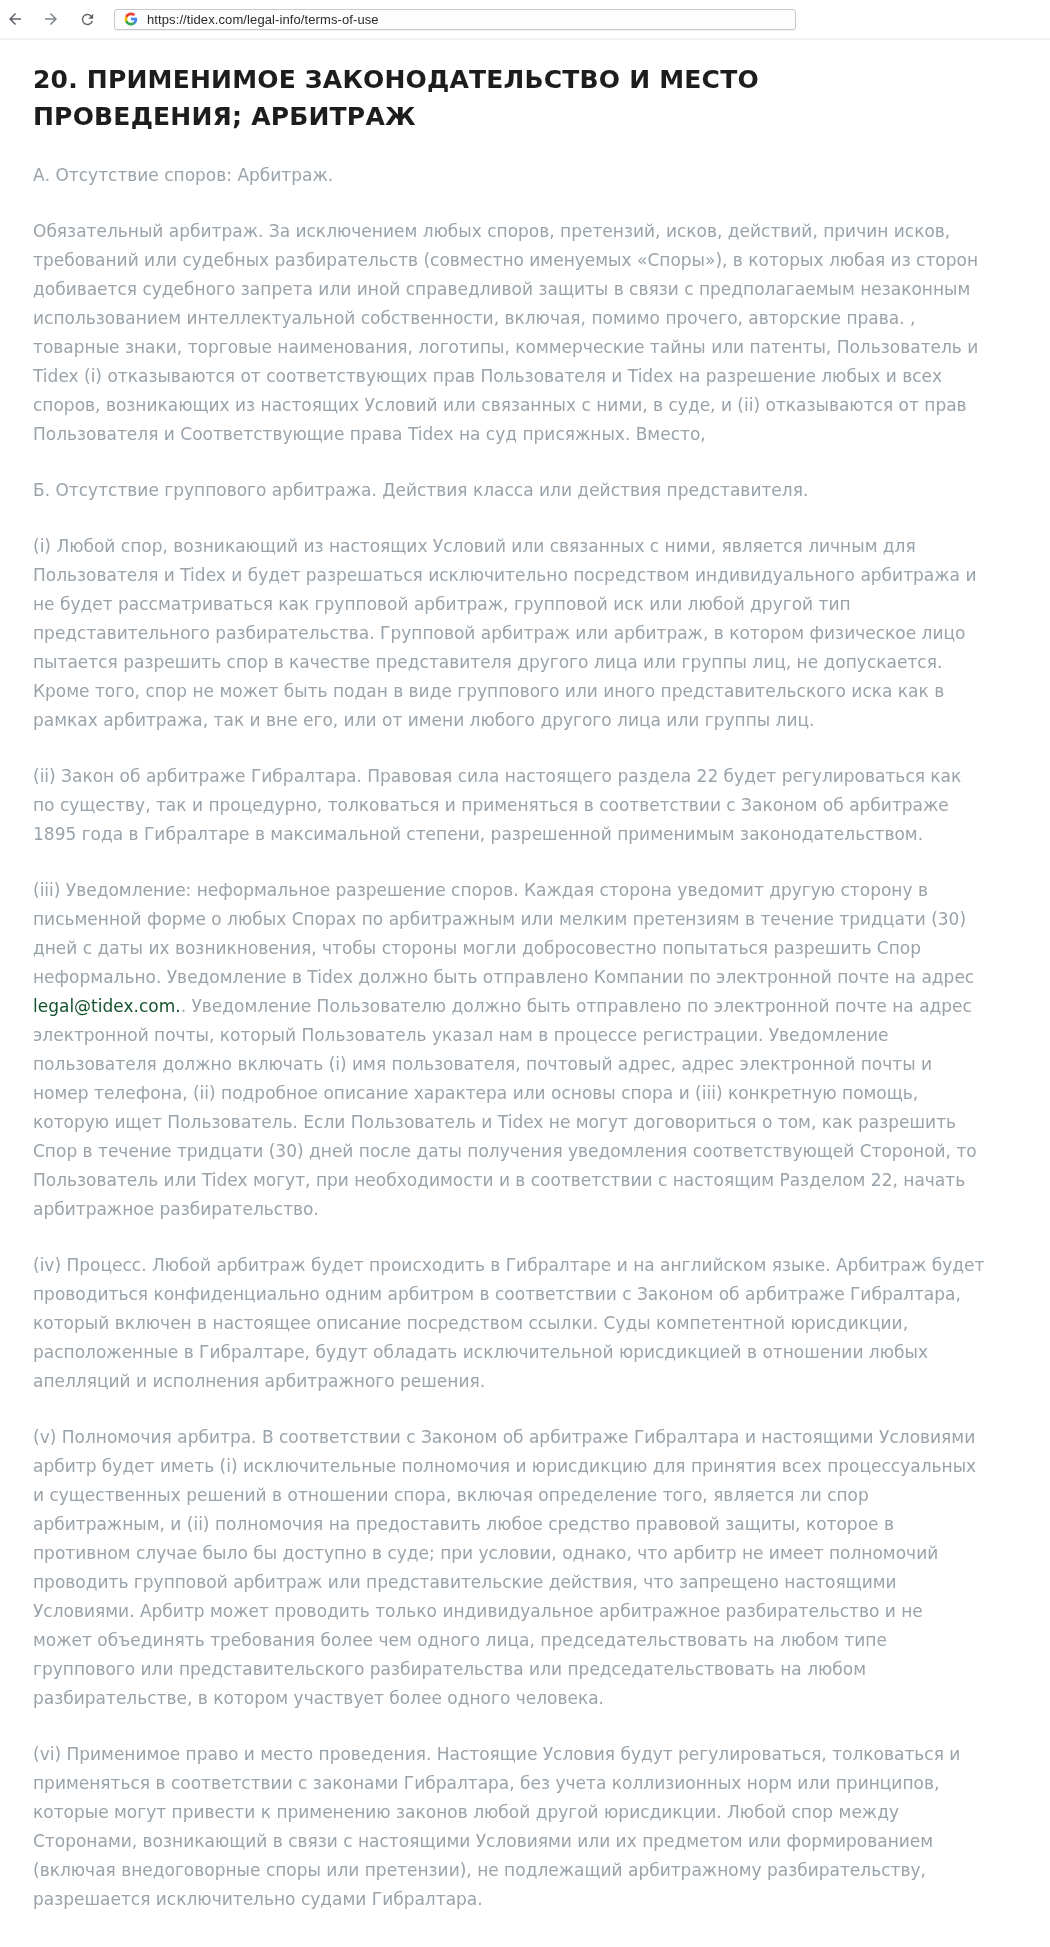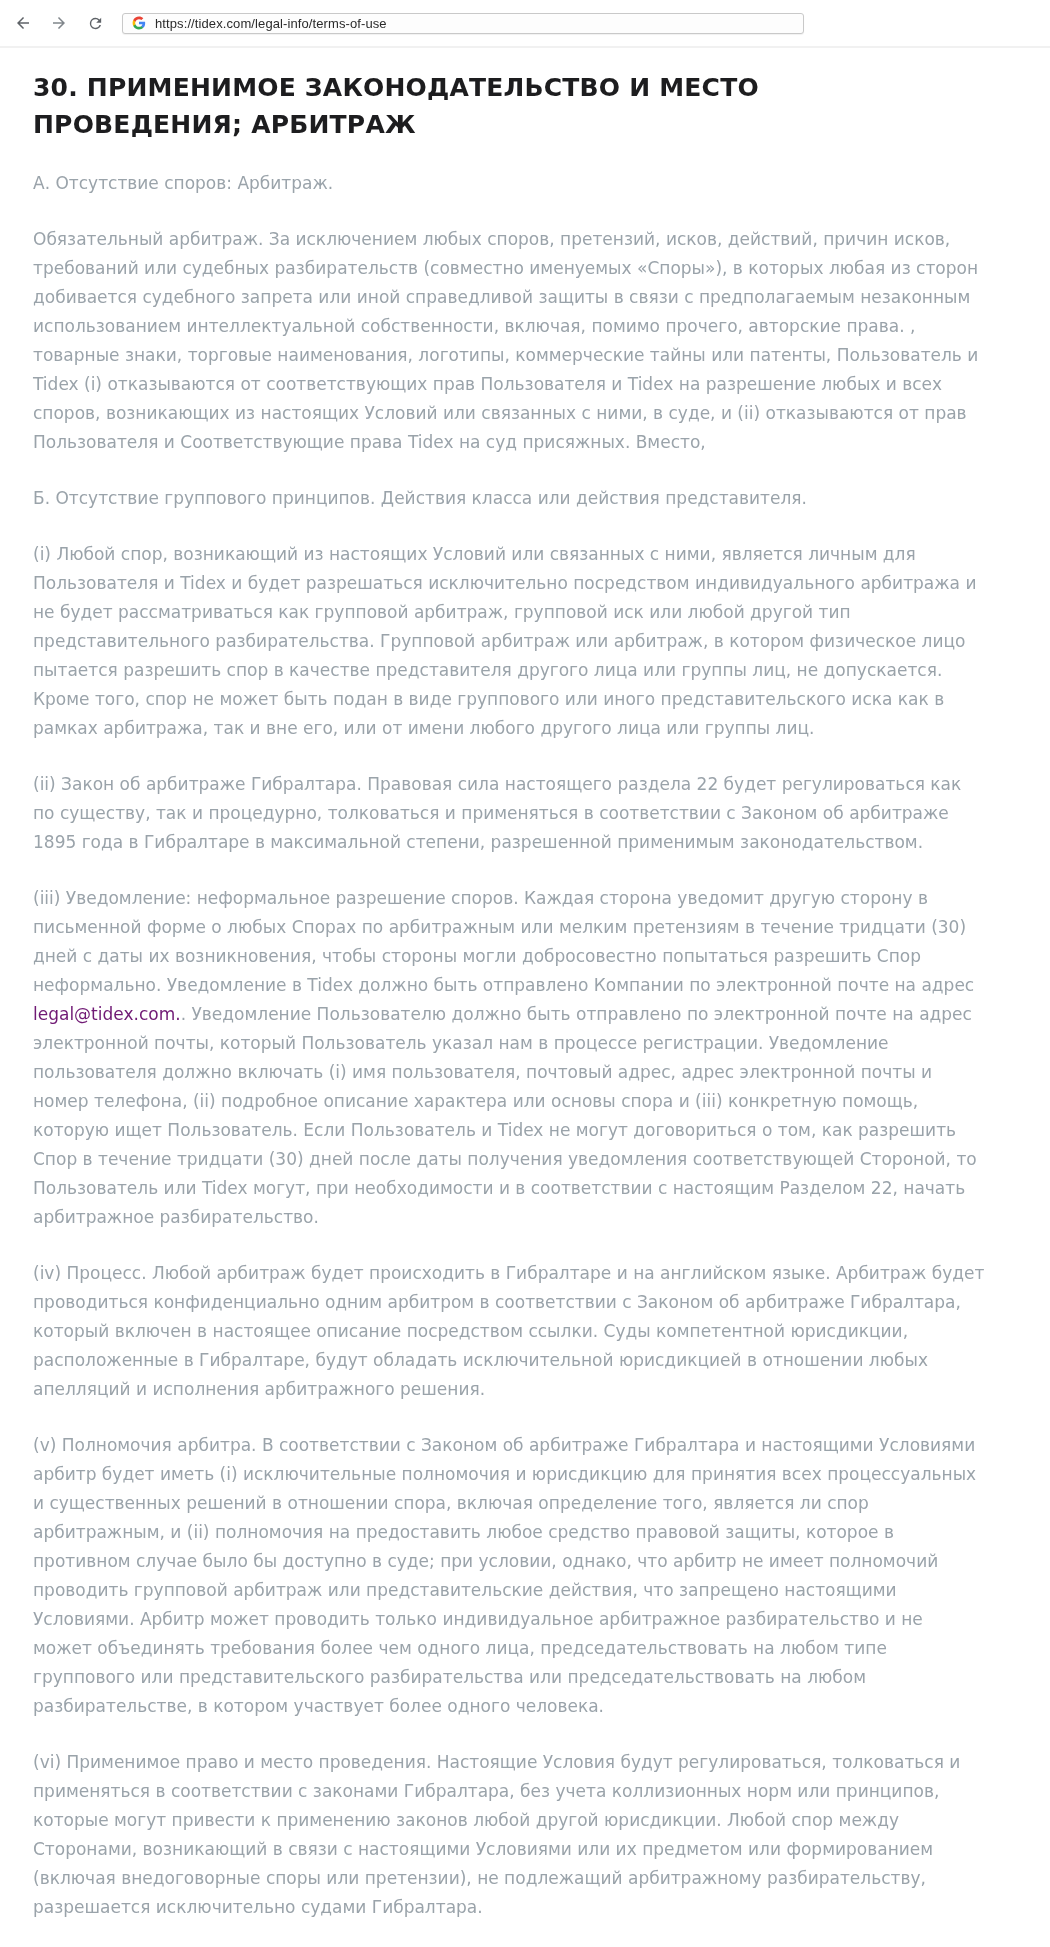--- a/index.html
+++ b/index.html
@@ -8,22 +8,22 @@
     background: #ffffff;
     width: 1050px;
     height: 1947px;
     overflow: hidden;
     font-family: "DejaVu Sans", "Liberation Sans", sans-serif;
   }
   
   .browser-bar {
     display: flex;
     align-items: center;
-    height: 48px;
-    padding: 0 10px;
+    height: 40px;
+    padding: 0 2px;
     background: #ffffff;
     border-bottom: 2px solid #f1f1f1;
     box-sizing: border-box;
   }
   .nav-btn {
     width: 26px;
     height: 26px;
     display: flex;
     align-items: center;
     justify-content: center;
@@ -70,21 +70,21 @@
   }
   .doc-par {
     margin: 0 0 27px 0;
     font-size: 17px;
     line-height: 29px;
     color: #9aa3aa;
     max-width: 985px;
   }
   .doc-par:last-child { margin-bottom: 16px; }
   a.email-link {
-    color: #701a75;
+    color: #14532d;
     text-decoration: none;
     cursor: pointer;
   }
 </style>
 </head>
 <body>
 
 <div class="browser-bar">
   <span class="nav-btn">
     <svg width="18" height="18" viewBox="0 0 24 24">
@@ -108,27 +108,27 @@
         <path fill="#34A853" d="M24 46c5.94 0 10.92-1.97 14.56-5.33l-7.11-5.52c-1.97 1.32-4.49 2.1-7.45 2.1-5.73 0-10.58-3.87-12.31-9.07H4.34v5.7C7.96 41.07 15.4 46 24 46z"></path>
         <path fill="#FBBC05" d="M11.69 28.18C11.25 26.86 11 25.45 11 24s.25-2.86.69-4.18v-5.7H4.34A21.97 21.97 0 0 0 2 24c0 3.55.85 6.91 2.34 9.88l7.35-5.7z"></path>
         <path fill="#EA4335" d="M24 10.75c3.23 0 6.13 1.11 8.41 3.29l6.31-6.31C34.91 4.18 29.93 2 24 2 15.4 2 7.96 6.93 4.34 14.12l7.35 5.7c1.73-5.2 6.58-9.07 12.31-9.07z"></path>
       </svg>
     </span>
     <span class="url-text">https://tidex.com/legal-info/terms-of-use</span>
   </div>
 </div>
 
 <main class="content">
-  <h1 class="doc-title">30. ПРИМЕНИМОЕ ЗАКОНОДАТЕЛЬСТВО И МЕСТО ПРОВЕДЕНИЯ; АРБИТРАЖ</h1>
+  <h1 class="doc-title">20. ПРИМЕНИМОЕ ЗАКОНОДАТЕЛЬСТВО И МЕСТО ПРОВЕДЕНИЯ; АРБИТРАЖ</h1>
 
   <p class="doc-par">А. Отсутствие споров: Арбитраж.</p>
 
   <p class="doc-par">Обязательный арбитраж. За исключением любых споров, претензий, исков, действий, причин исков, требований или судебных разбирательств (совместно именуемых «Споры»), в которых любая из сторон добивается судебного запрета или иной справедливой защиты в связи с предполагаемым незаконным использованием интеллектуальной собственности, включая, помимо прочего, авторские права. , товарные знаки, торговые наименования, логотипы, коммерческие тайны или патенты, Пользователь и Tidex (i) отказываются от соответствующих прав Пользователя и Tidex на разрешение любых и всех споров, возникающих из настоящих Условий или связанных с ними, в суде, и (ii) отказываются от прав Пользователя и Соответствующие права Tidex на суд присяжных. Вместо,</p>
 
-  <p class="doc-par">Б. Отсутствие группового принципов. Действия класса или действия представителя.</p>
+  <p class="doc-par">Б. Отсутствие группового арбитража. Действия класса или действия представителя.</p>
 
   <p class="doc-par">(i) Любой спор, возникающий из настоящих Условий или связанных с ними, является личным для Пользователя и Tidex и будет разрешаться исключительно посредством индивидуального арбитража и не будет рассматриваться как групповой арбитраж, групповой иск или любой другой тип представительного разбирательства. Групповой арбитраж или арбитраж, в котором физическое лицо пытается разрешить спор в качестве представителя другого лица или группы лиц, не допускается. Кроме того, спор не может быть подан в виде группового или иного представительского иска как в рамках арбитража, так и вне его, или от имени любого другого лица или группы лиц.</p>
 
   <p class="doc-par">(ii) Закон об арбитраже Гибралтара. Правовая сила настоящего раздела 22 будет регулироваться как по существу, так и процедурно, толковаться и применяться в соответствии с Законом об арбитраже 1895 года в Гибралтаре в максимальной степени, разрешенной применимым законодательством.</p>
 
   <p class="doc-par"><span>(iii) Уведомление: неформальное разрешение споров. Каждая сторона уведомит другую сторону в письменной форме о любых Спорах по арбитражным или мелким претензиям в течение тридцати (30) дней с даты их возникновения, чтобы стороны могли добросовестно попытаться разрешить Спор неформально. Уведомление в Tidex должно быть отправлено Компании по электронной почте на адрес </span><a class="email-link">legal@tidex.com.</a><span>. Уведомление Пользователю должно быть отправлено по электронной почте на адрес электронной почты, который Пользователь указал нам в процессе регистрации. Уведомление пользователя должно включать (i) имя пользователя, почтовый адрес, адрес электронной почты и номер телефона, (ii) подробное описание характера или основы спора и (iii) конкретную помощь, которую ищет Пользователь. Если Пользователь и Tidex не могут договориться о том, как разрешить Спор в течение тридцати (30) дней после даты получения уведомления соответствующей Стороной, то Пользователь или Tidex могут, при необходимости и в соответствии с настоящим Разделом 22, начать арбитражное разбирательство.</span></p>
 
   <p class="doc-par">(iv) Процесс. Любой арбитраж будет происходить в Гибралтаре и на английском языке. Арбитраж будет проводиться конфиденциально одним арбитром в соответствии с Законом об арбитраже Гибралтара, который включен в настоящее описание посредством ссылки. Суды компетентной юрисдикции, расположенные в Гибралтаре, будут обладать исключительной юрисдикцией в отношении любых апелляций и исполнения арбитражного решения.</p>
 
   <p class="doc-par">(v) Полномочия арбитра. В соответствии с Законом об арбитраже Гибралтара и настоящими Условиями арбитр будет иметь (i) исключительные полномочия и юрисдикцию для принятия всех процессуальных и существенных решений в отношении спора, включая определение того, является ли спор арбитражным, и (ii) полномочия на предоставить любое средство правовой защиты, которое в противном случае было бы доступно в суде; при условии, однако, что арбитр не имеет полномочий проводить групповой арбитраж или представительские действия, что запрещено настоящими Условиями. Арбитр может проводить только индивидуальное арбитражное разбирательство и не может объединять требования более чем одного лица, председательствовать на любом типе группового или представительского разбирательства или председательствовать на любом разбирательстве, в котором участвует более одного человека.</p>

